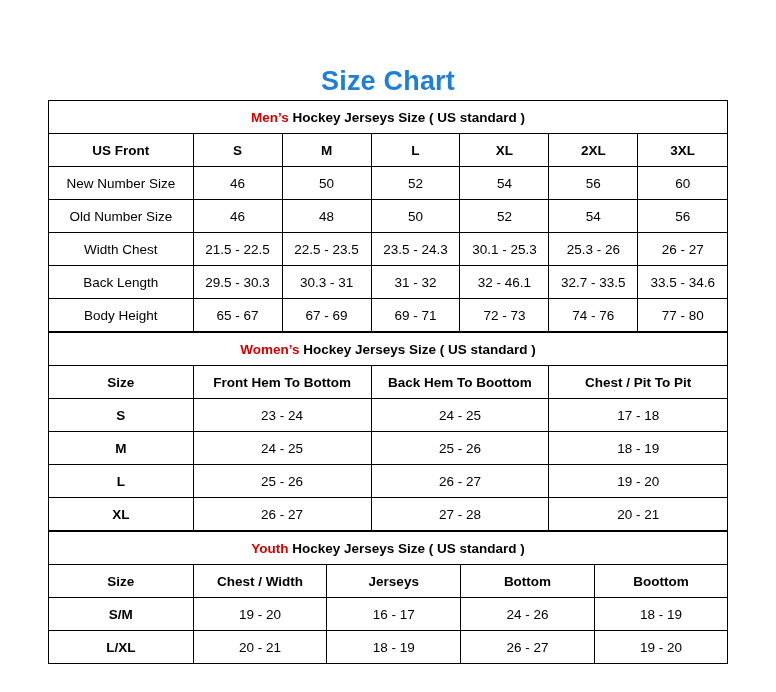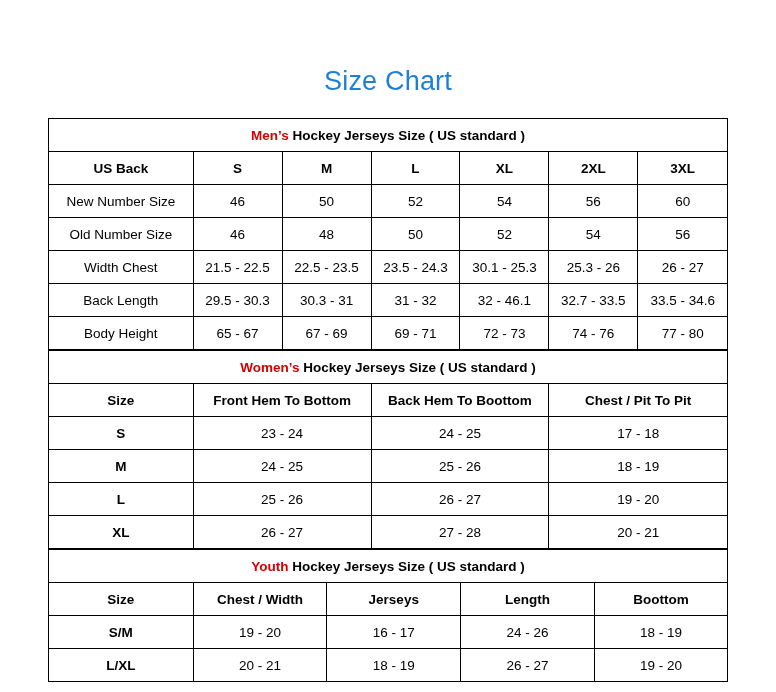--- a/index.html
+++ b/index.html
@@ -12,27 +12,27 @@
     height: 692px;
     font-family: "Liberation Sans", sans-serif;
     color: #000000;
     position: relative;
     overflow: hidden;
   }
   .page-title {
     text-align: center;
     color: #1f7fd4;
     font-size: 27px;
-    font-weight: normal;
+    font-weight: bold;
     padding-top: 66px;
     letter-spacing: 0.2px;
   }
   .chart-wrap {
     width: 680px;
-    margin: 21px auto 0 auto;
+    margin: 3px auto 0 auto;
   }
   table.size-table {
     width: 100%;
     border-collapse: collapse;
     table-layout: fixed;
   }
   table.size-table td {
     border: 1px solid #000000;
     text-align: center;
     vertical-align: middle;
@@ -77,21 +77,21 @@
         <col style="width:13.1%">
         <col style="width:13.2%">
     </colgroup>
     <tbody>
       <tr>
         <td class="section-head" colspan="7">
           <span class="accent">Men’s</span><span> Hockey Jerseys Size ( US standard )</span>
         </td>
       </tr>
       <tr>
-        <td class="col-head">US Back</td>
+        <td class="col-head">US Front</td>
         <td class="col-head">S</td>
         <td class="col-head">M</td>
         <td class="col-head">L</td>
         <td class="col-head">XL</td>
         <td class="col-head">2XL</td>
         <td class="col-head">3XL</td>
       </tr>
       <tr>
         <td class="row-head">New Number Size</td>
         <td>46</td>
@@ -197,21 +197,21 @@
     <tbody>
       <tr>
         <td class="section-head" colspan="5">
           <span class="accent">Youth</span><span> Hockey Jerseys Size ( US standard )</span>
         </td>
       </tr>
       <tr>
         <td class="col-head">Size</td>
         <td class="col-head">Chest / Width</td>
         <td class="col-head">Jerseys</td>
-        <td class="col-head">Length</td>
+        <td class="col-head">Bottom</td>
         <td class="col-head">Boottom</td>
       </tr>
       <tr>
         <td class="row-head-bold">S/M</td>
         <td>19 - 20</td>
         <td>16 - 17</td>
         <td>24 - 26</td>
         <td>18 - 19</td>
       </tr>
       <tr>

